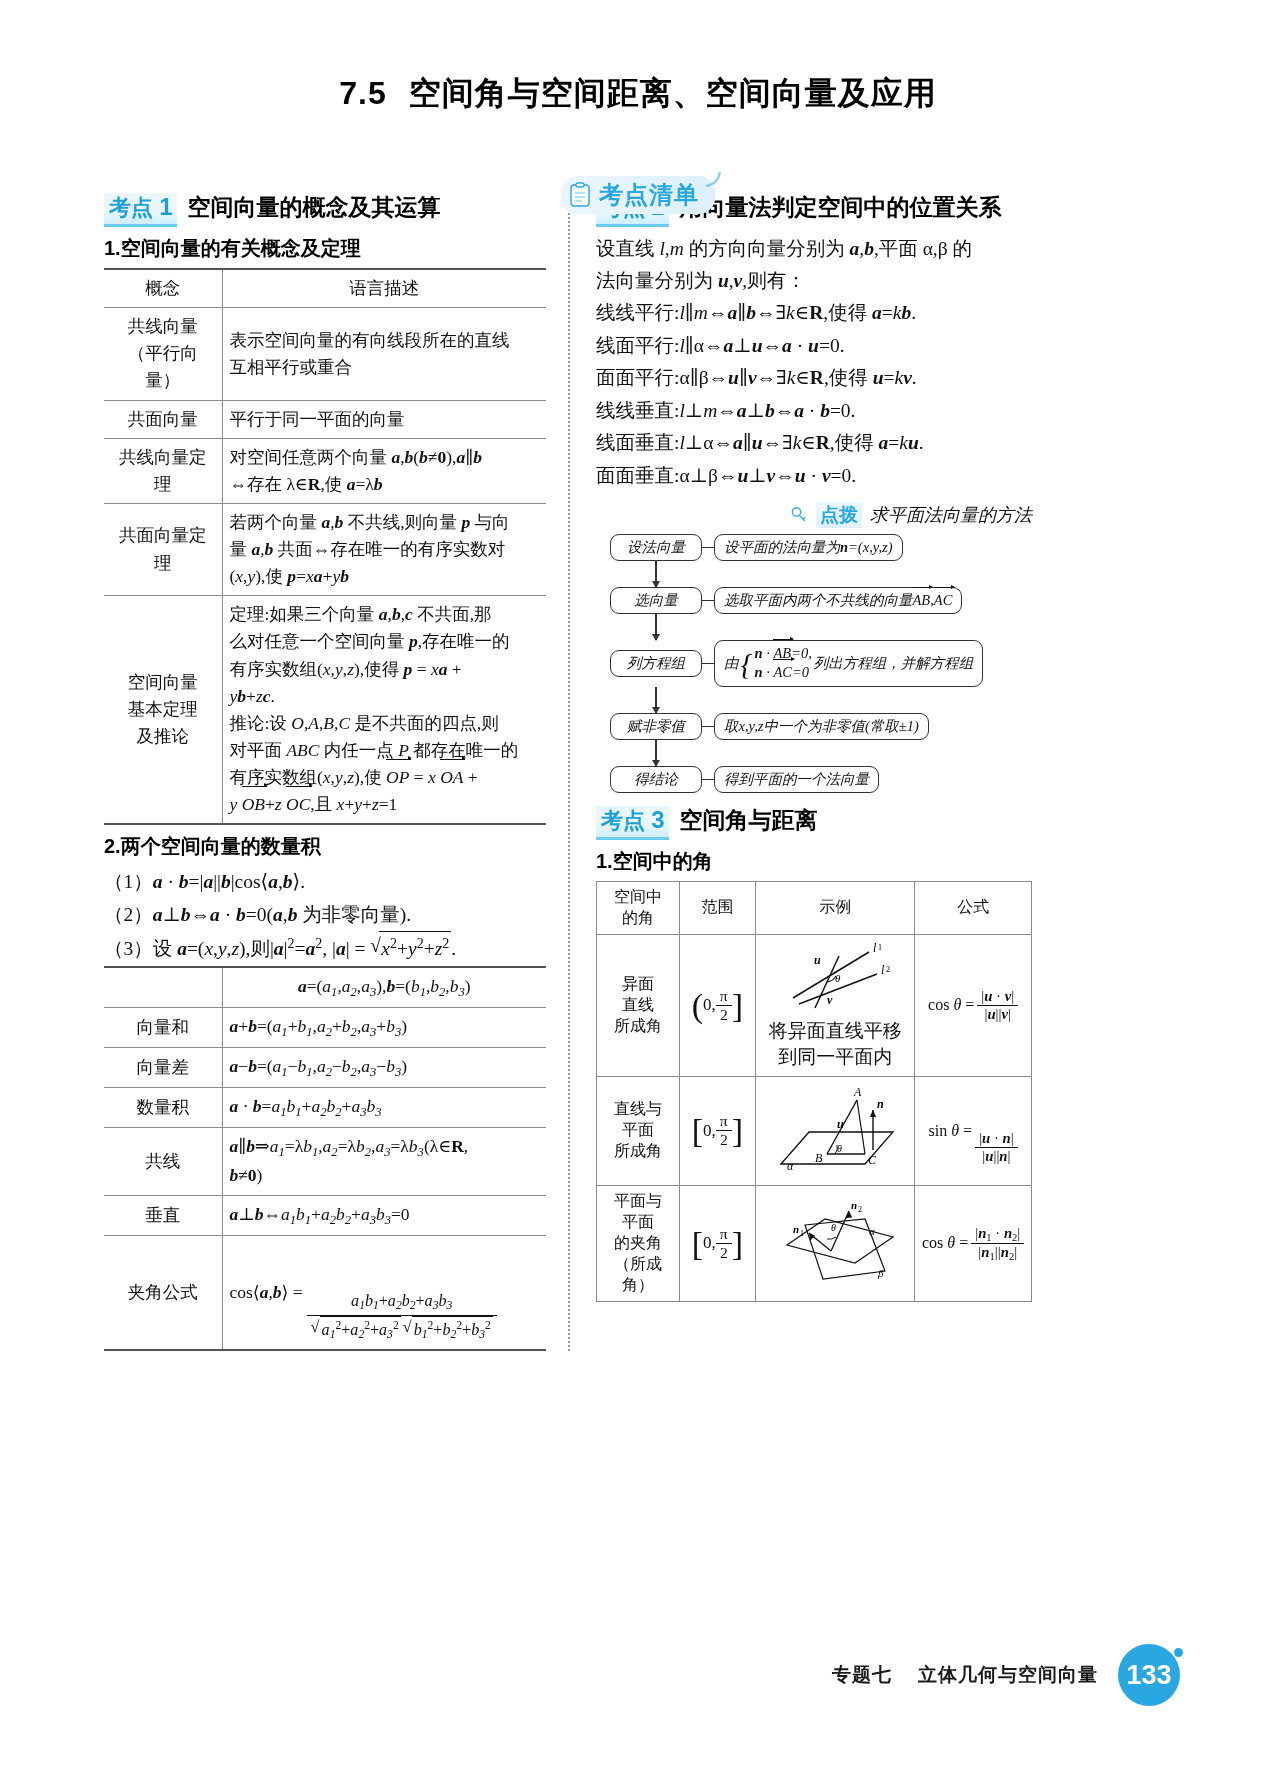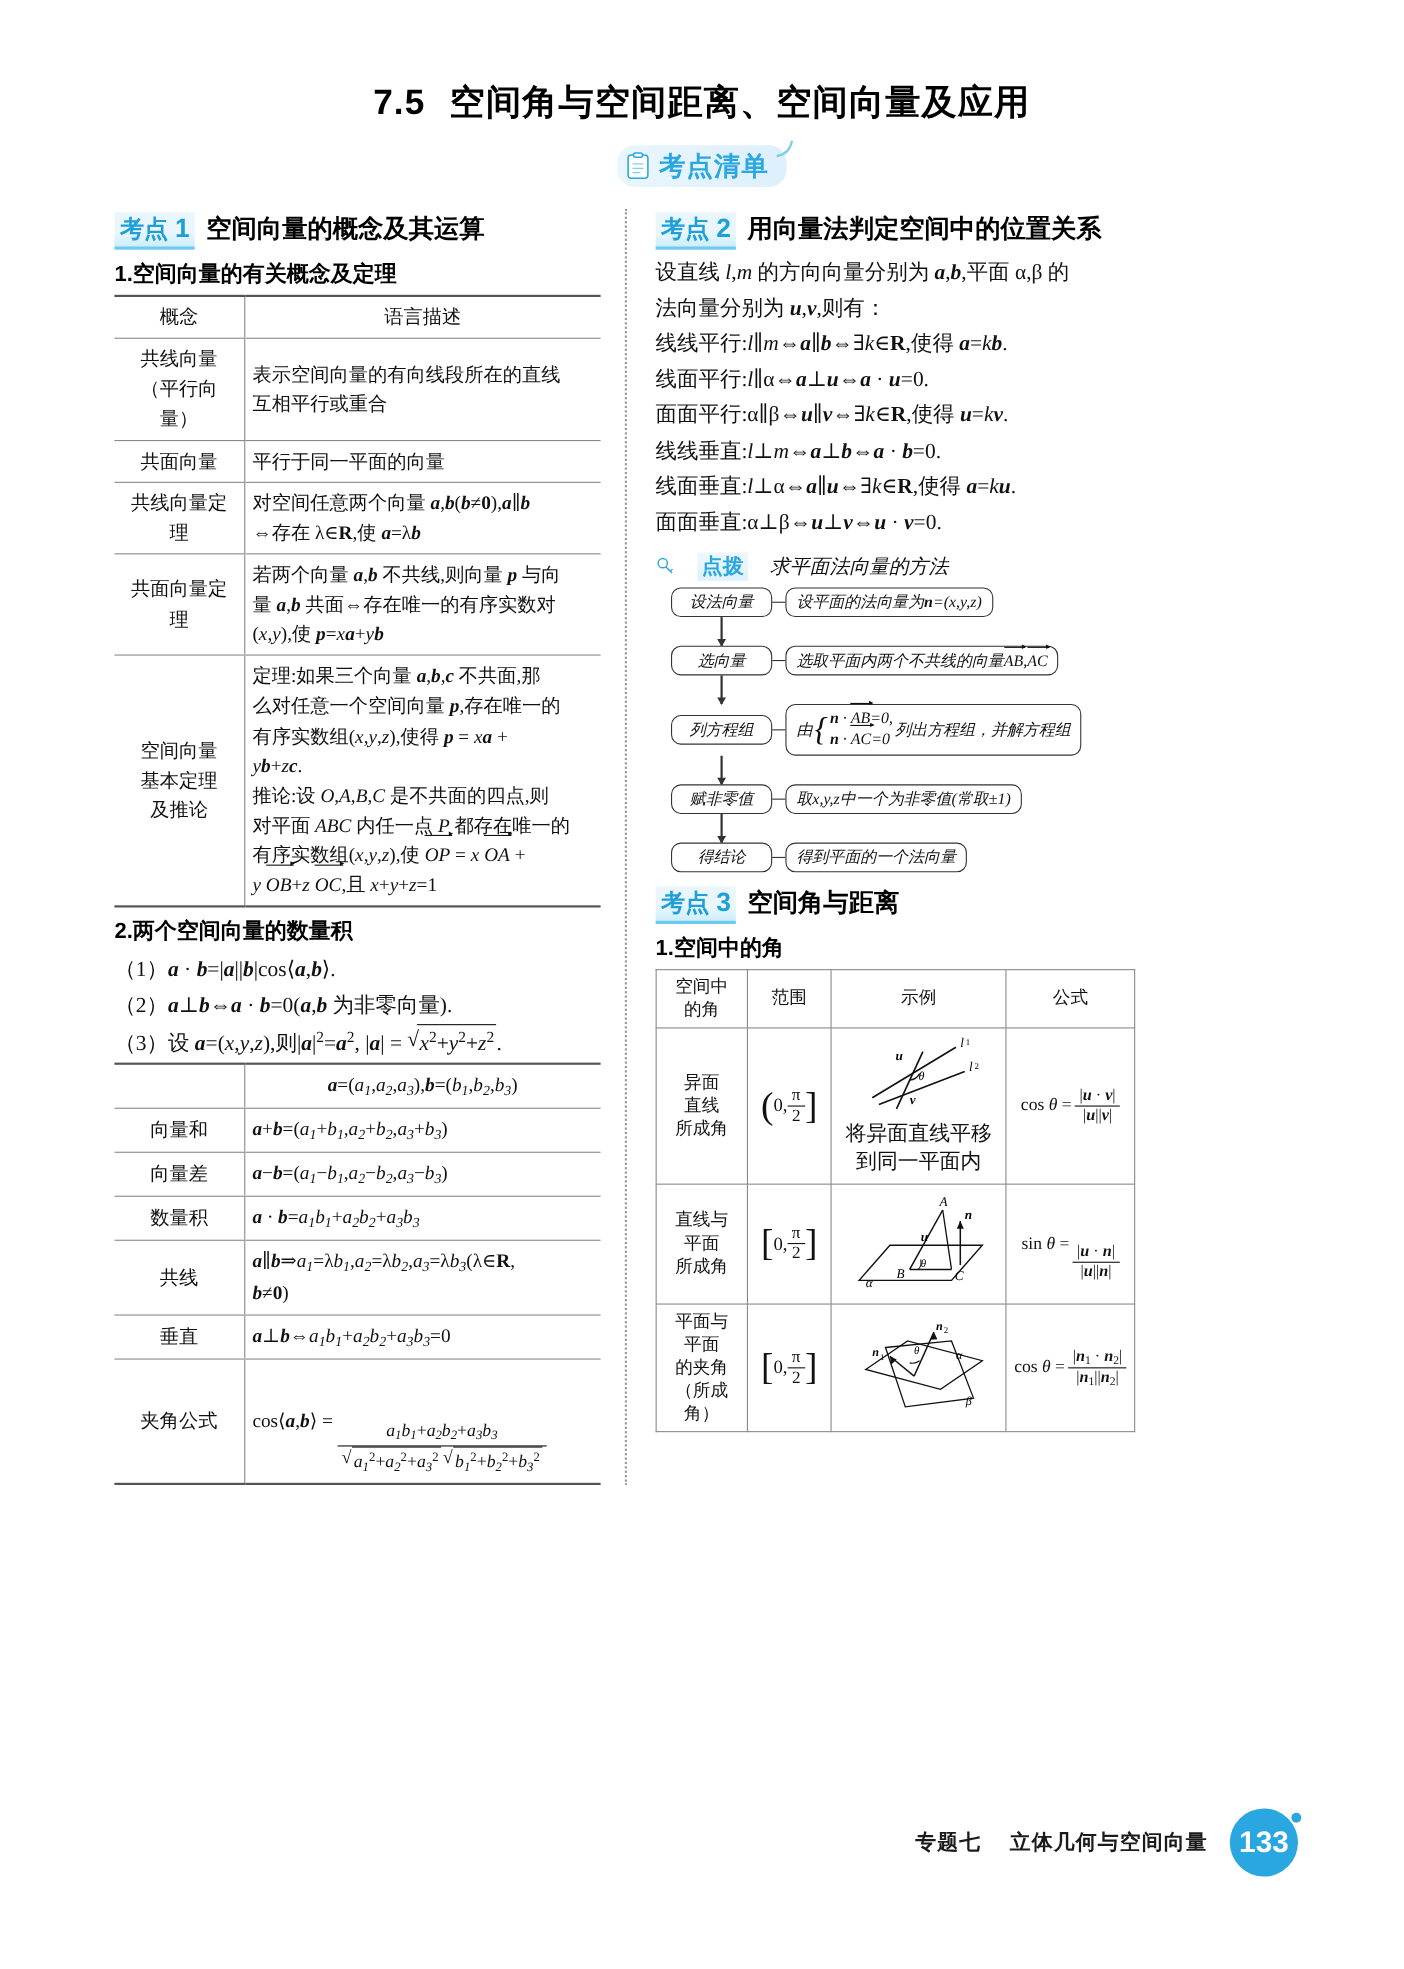--- a/index.html
+++ b/index.html
@@ -26,20 +26,21 @@
   }
   .title-num { margin-right:22px; }
 
   
   .badge-wrap { text-align:center; margin-top:16px; position:relative; height:42px;}
   .badge {
     display:inline-flex; align-items:center; gap:8px;
     background:linear-gradient(to right,#eaf6fd,#ddf0fb);
     border-radius:16px; padding:3px 16px 3px 8px;
     position:relative;
+    margin-top:44px;
   }
   .badge .clip-icon { width:22px; height:26px; display:block; }
   .badge-text {
     font-family:"Liberation Sans","DejaVu Sans",sans-serif;
     font-weight:bold; font-size:24px; color:#2aa7e0; letter-spacing:1px;
   }
   .badge-corner {
     position:absolute; right:-9px; top:-6px; width:20px;height:20px;
   }
 
@@ -113,21 +114,21 @@
   .sqrt:before { content:"\221A"; position:absolute; left:0; top:-0.06em; }
   .sqrt > span { border-top:1.2px solid #111; padding:0 2px; display:inline-block; }
 
   
   .flist { font-size:19.5px; line-height:1.62; }
   .flist .ln { margin:1px 0; }
   .lead { font-size:19.5px; line-height:1.62; }
 
   
   .dianbo {
-    display:flex; align-items:center; gap:20px; margin:10px 0 6px 0;
+    display:flex; align-items:center; gap:8px; margin:10px 0 6px 0;justify-content:flex-end;
   }
   .dianbo .lamp { width:18px;height:18px; }
   .dianbo .dtag {
     font-family:"Liberation Sans","DejaVu Sans",sans-serif;
     font-weight:bold; font-size:19px; color:#2aa7e0;
     background:linear-gradient(to bottom,#eef8fd,#dff1fb);
     padding:0 4px;
   }
   .dianbo .dtitle { font-size:18px; font-style:italic; }
 

